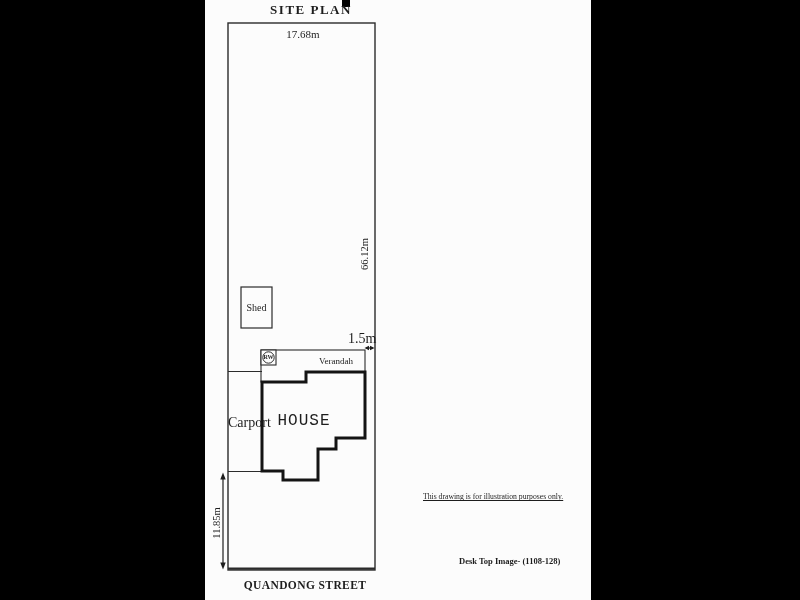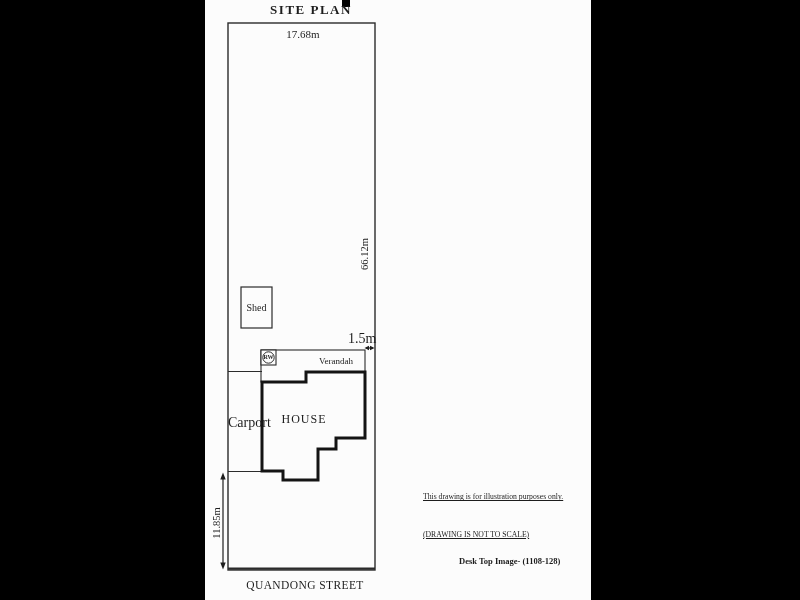--- a/index.html
+++ b/index.html
@@ -15,24 +15,24 @@
   }
   svg.plan{position:absolute;left:0;top:0;width:800px;height:600px;}
   .lbl{position:absolute;white-space:pre;color:#1d1d1d;}
   .ctr{text-align:center;}
   .rot{transform:rotate(-90deg);transform-origin:center;white-space:nowrap;text-align:center;}
   .title{font-size:13px;font-weight:600;letter-spacing:1.5px;}
   .dim{font-size:10.5px;}
   .dim-sm{font-size:14px;}
   .small{font-size:10px;}
   .vlabel{font-size:9px;}
-  .house-lbl{font-size:12px;letter-spacing:1px;font-weight:500;}
+  .house-lbl{font-size:16px;letter-spacing:1px;font-weight:500;font-family:Liberation Mono, monospace;}
   .rw{font-size:6px;font-weight:600;letter-spacing:0;}
   .addr{font-size:12px;}
-  .street{font-size:11.5px;font-weight:400;letter-spacing:.4px;}
+  .street{font-size:11.5px;font-weight:700;letter-spacing:.4px;}
   .disc{line-height:12.6px;font-size:7.7px;}
   .disc div{white-space:pre;}
   .u{text-decoration:underline;}
   .credit{font-size:8.5px;font-weight:bold;}
 </style>
 </head>
 <body>
 
 <div id="canvas">
 
@@ -86,21 +86,20 @@
   <div class="lbl rw ctr" style="left:261px;top:354px;width:15px;">RW</div>
 
   <div class="lbl small ctr" style="left:228px;top:415px;width:24px;font-size:14px;">Carport</div>
 
   <div class="lbl house-lbl ctr" style="left:269px;top:412px;width:70px;">HOUSE</div>
 
   <div class="lbl dim rot" style="left:193px;top:517px;width:48px;height:12px;">11.85m</div>
 
   <div class="lbl disc" style="left:423px;top:466px;width:170px;">
     <div class="u">This drawing is for illustration purposes only.</div>
-    <div class="u">(DRAWING IS NOT TO SCALE)</div>
     
     
     
   </div>
 
   <div class="lbl credit" style="left:459px;top:556px;">Desk Top Image- (1108-128)</div>
 
   <div class="lbl street ctr" style="left:238px;top:579px;width:134px;">QUANDONG STREET</div>
 
 </div>

